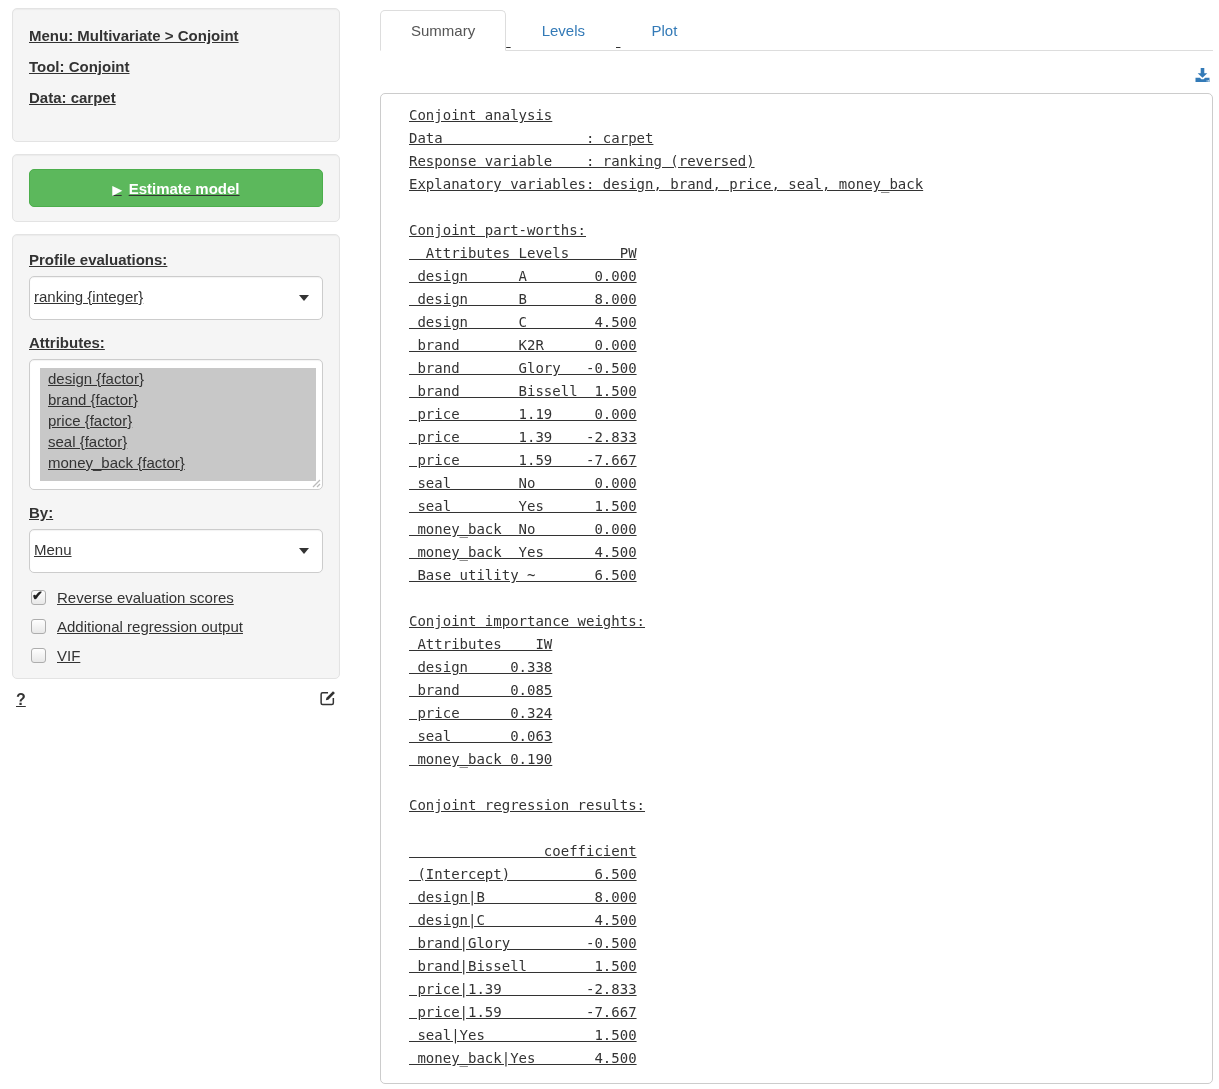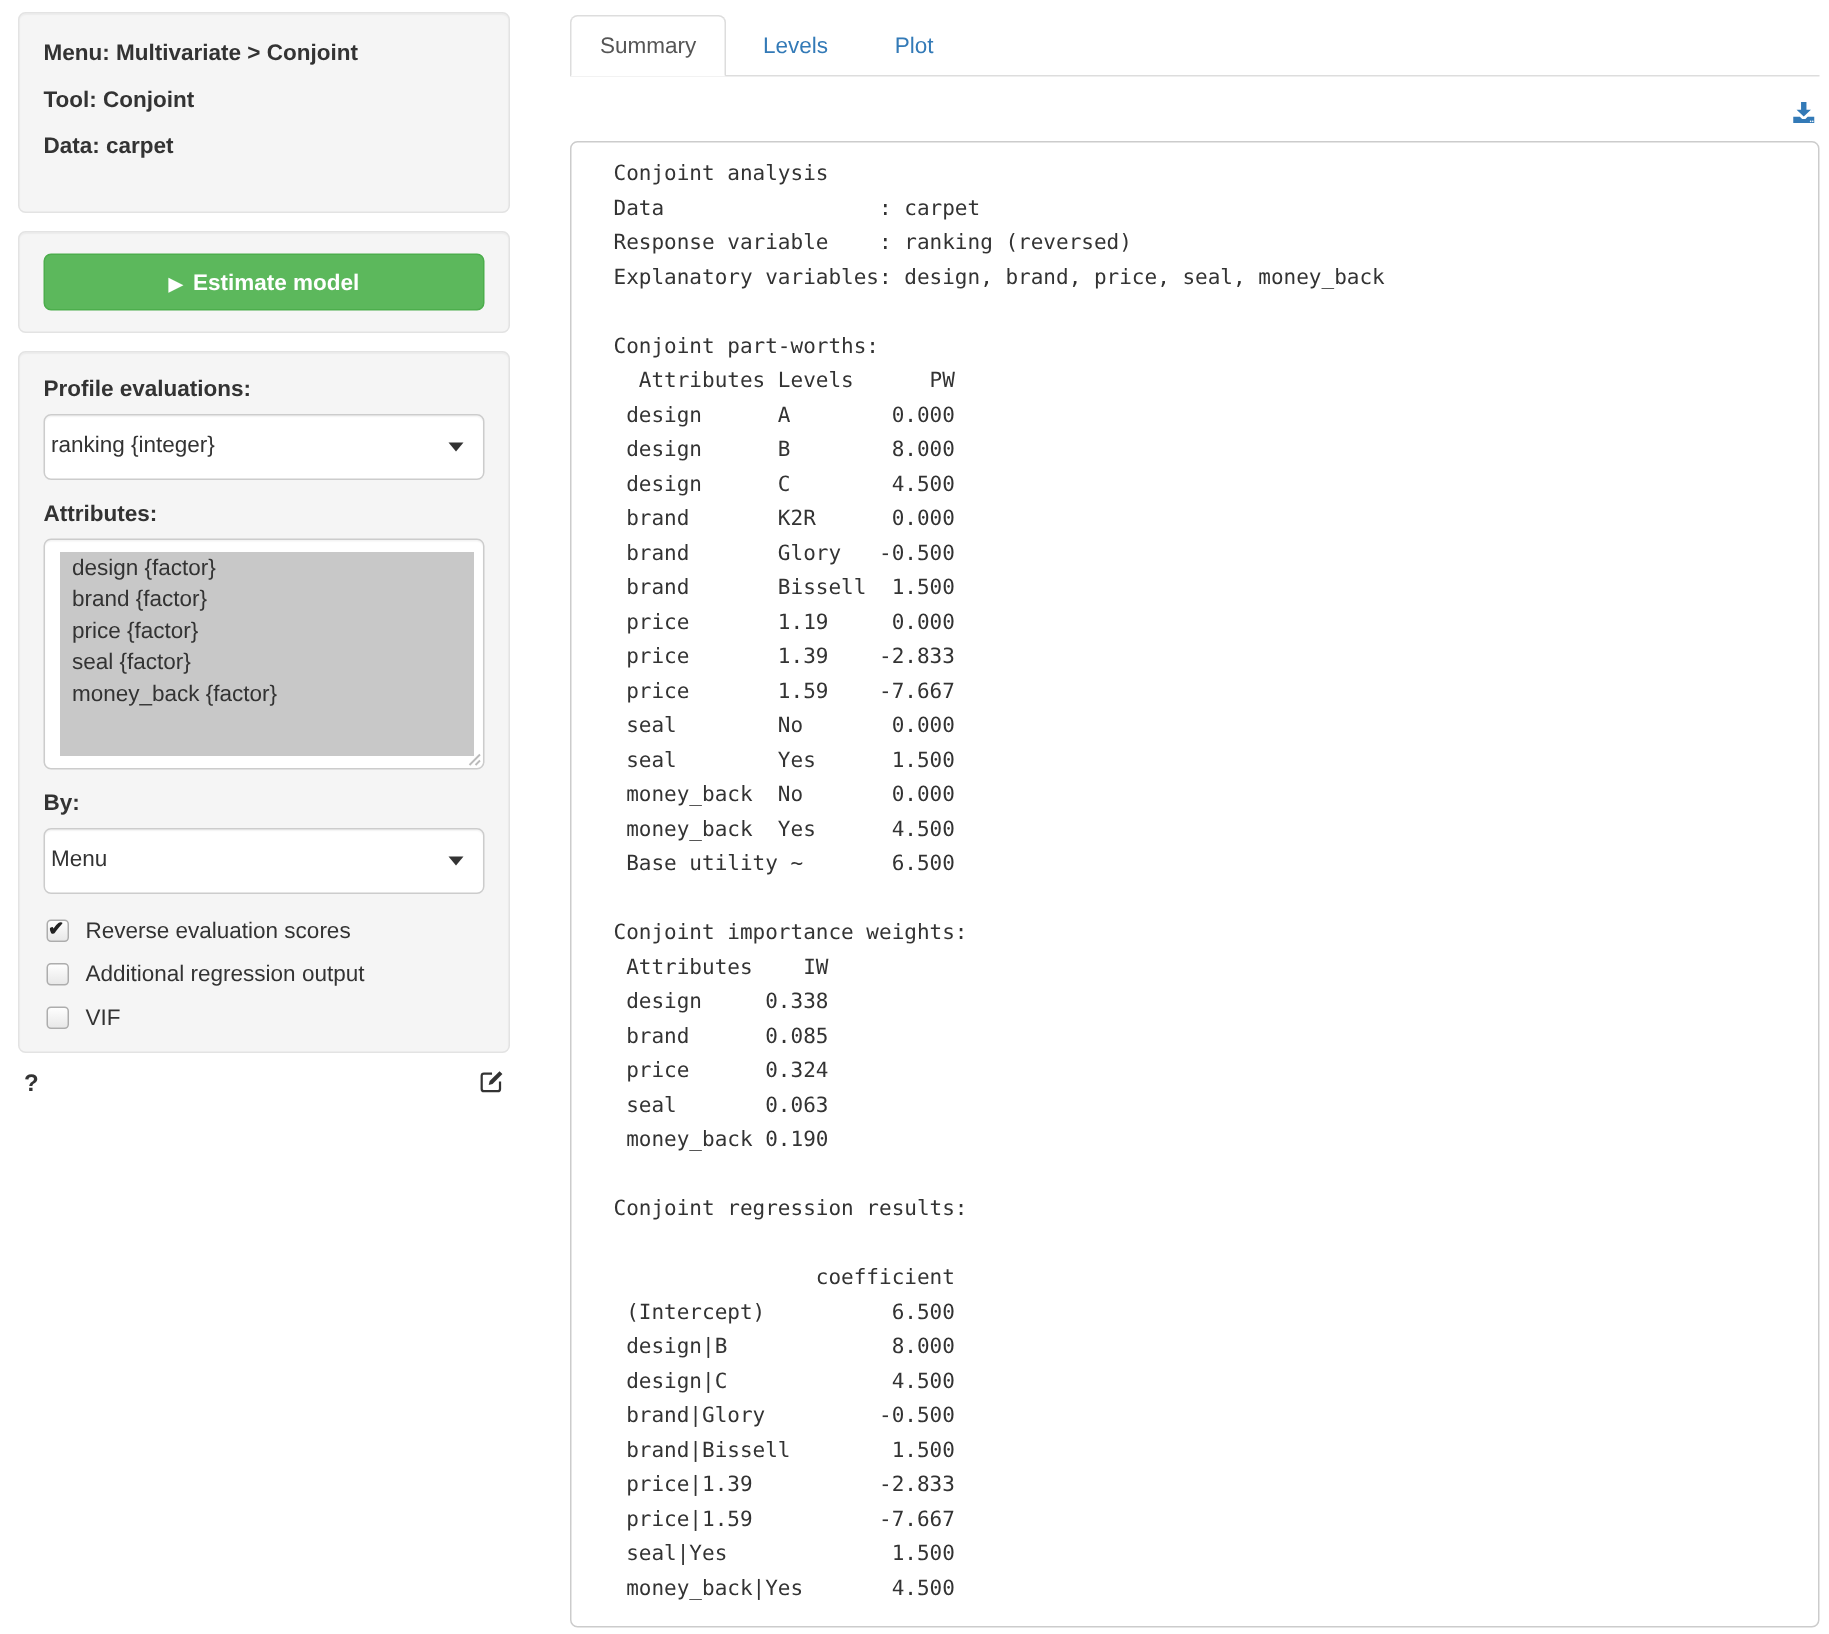--- a/index.html
+++ b/index.html
@@ -1,50 +1,50 @@
 <!DOCTYPE html>
 <html><head>
 <meta charset="utf-8">
 <style>
   html,body{margin:0;padding:0;background:#fff;}
   body{width:1219px;height:1089px;font-family:"Liberation Sans",sans-serif;color:#333;overflow:hidden;}
-  .app{display:flex;align-items:flex-start;}
+  .app{display:flex;align-items:flex-start;text-decoration:underline;}
 
   
   .sidebar{width:328px;margin:8px 0 0 12px;flex:none;}
   .well{background:#f5f5f5;border:1px solid #e3e3e3;border-radius:5px;padding:14px 16px;margin-bottom:12px;box-shadow:inset 0 1px 1px rgba(0,0,0,.04);}
   .ctx-line{font-weight:bold;font-size:15px;margin:4px 0 14px;}
   .ctx-line:last-child{margin-bottom:21px;}
 
   .btn-success{display:block;width:100%;height:38px;background:#5cb85c;border:1px solid #4cae4c;border-radius:5px;color:#fff;font-weight:bold;font-size:15px;font-family:"Liberation Sans",sans-serif;cursor:pointer;}
   .btn-success .play{font-size:12px;margin-right:7px;}
 
   .ctl-label{font-weight:bold;font-size:15px;margin:14px 0 8px;}
   .ctl-label:first-child{margin-top:2px;}
   .select{position:relative;background:#fff;border:1px solid #ccc;border-radius:5px;height:42px;line-height:40px;padding:0 30px 0 4px;font-size:15px;cursor:pointer;box-shadow:inset 0 1px 1px rgba(0,0,0,.05);}
   .select .caret{position:absolute;right:13px;top:18px;width:0;height:0;border-left:5px solid transparent;border-right:5px solid transparent;border-top:6px solid #333;}
 
-  .listbox{position:relative;background:#fff;border:1px solid #ccc;border-radius:5px;height:154px;padding:8px 6px 8px 10px;box-sizing:border-box;box-shadow:inset 0 1px 1px rgba(0,0,0,.05);}
+  .listbox{position:relative;background:#fff;border:1px solid #ccc;border-radius:5px;height:131px;padding:8px 6px 8px 10px;box-sizing:border-box;box-shadow:inset 0 1px 1px rgba(0,0,0,.05);}
   .sel-block{background:#c8c8c8;height:100%;}
   .lb-option{font-size:15px;line-height:21px;padding-left:8px;white-space:nowrap;}
   .resize-handle{position:absolute;right:1px;bottom:1px;}
 
   .cb-row{display:flex;align-items:center;margin:12px 0 0 2px;cursor:pointer;}
   .cb{width:13px;height:13px;border:1px solid #adadad;border-radius:3px;background:linear-gradient(#fefefe,#e8e8e8);flex:none;position:relative;}
   .cb .tick{position:absolute;left:0px;top:-3px;font-size:13px;color:#222;font-weight:bold;}
   .cb-label{font-size:15px;margin-left:11px;}
 
   .sidebar-footer{display:flex;justify-content:space-between;align-items:center;padding:0 4px;margin-top:-2px;}
   .help-q{font-weight:bold;font-size:16px;cursor:pointer;}
   .edit-ic{cursor:pointer;}
 
   
   .main{margin-left:40px;width:833px;flex:none;}
   .tabbar{border-bottom:1px solid #ddd;padding-top:10px;white-space:nowrap;}
-  .tab{display:inline-block;font-size:15px;padding:11px 19px;margin-bottom:-1px;border:1px solid transparent;border-radius:5px 5px 0 0;color:#337ab7;cursor:pointer;vertical-align:bottom;}
+  .tab{display:inline-block;font-size:15px;padding:11px 30px;margin-bottom:-1px;border:1px solid transparent;border-radius:5px 5px 0 0;color:#337ab7;cursor:pointer;vertical-align:bottom;}
   .tab.active{color:#555;background:#fff;border-color:#ddd;border-bottom-color:#fff;}
   .icon-row{text-align:right;padding:16px 2px 6px;}
   .dl{cursor:pointer;display:inline-block;}
   .output{margin:0;box-sizing:border-box;width:833px;height:991px;background:#fff;border:1px solid #ccc;border-radius:5px;padding:10px 28px;font-family:"DejaVu Sans Mono","Liberation Mono",monospace;font-size:14px;line-height:23px;color:#333;overflow:hidden;}
 </style>
 </head>
 <body>
 
 <div class="app">
 

